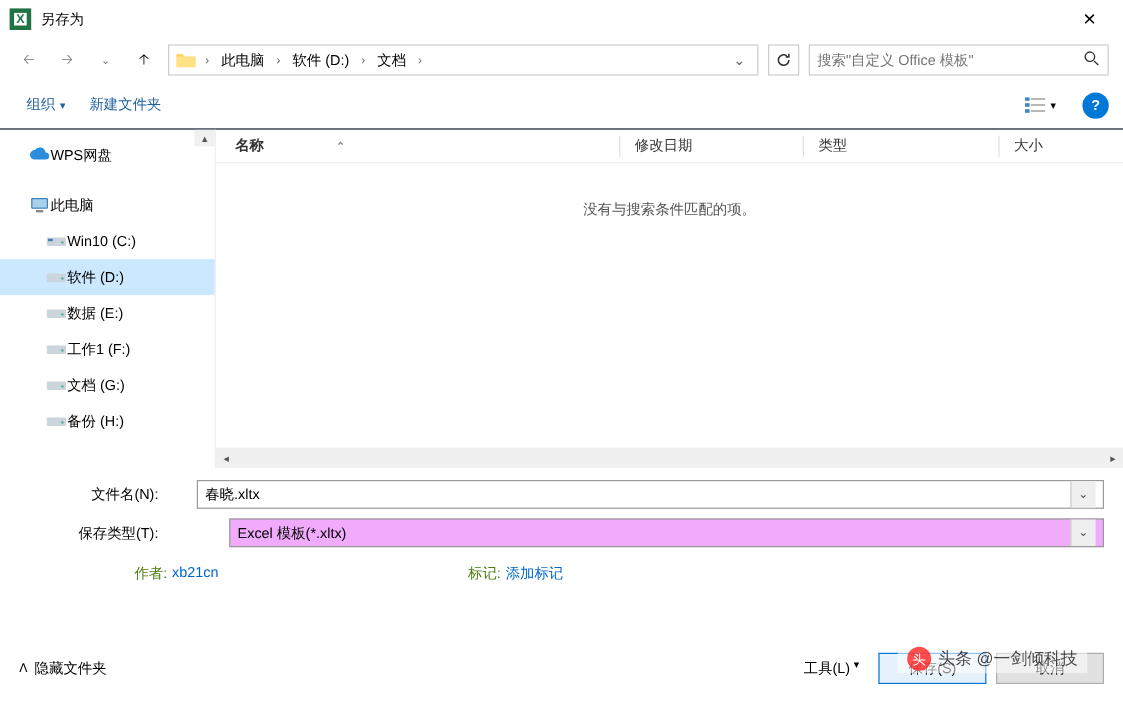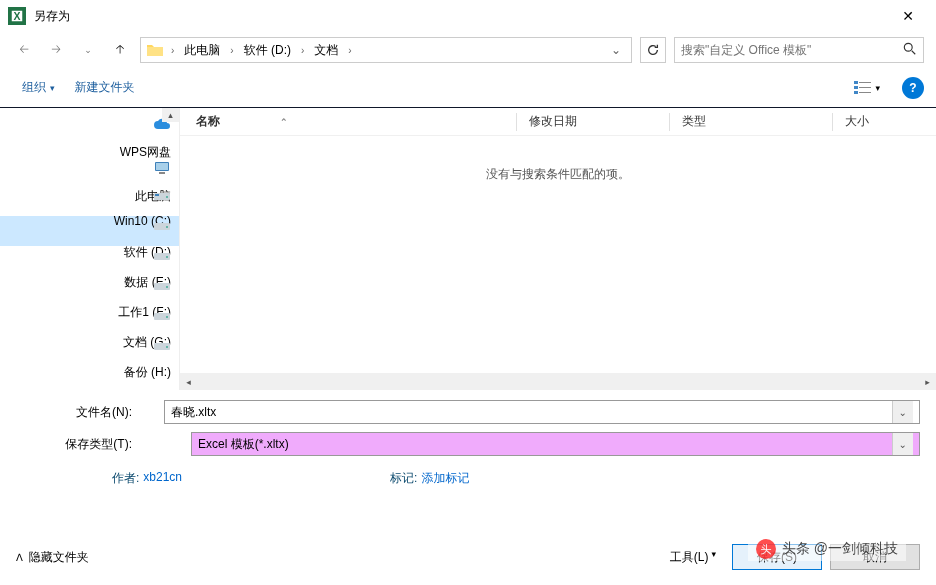--- a/index.html
+++ b/index.html
@@ -27,21 +27,21 @@
     
     .toolbar { height: 40px; display: flex; align-items: center; padding: 0 12px; border-bottom: 1px solid #0f172a; }
     .tb-item { display: flex; align-items: center; padding: 4px 10px; cursor: pointer; color: #1e5f9e; gap: 4px; }
     .tb-spacer { flex: 1; }
     .view-btn { display: flex; align-items: center; padding: 2px 6px; cursor: pointer; gap: 3px; }
     .help-btn { width: 22px; height: 22px; border-radius: 50%; background: #0078d7; color: #fff; display: flex; align-items: center; justify-content: center; font-weight: bold; margin-left: 16px; cursor: pointer; }
     
     .main { display: flex; height: 282px; }
     .sidebar { width: 180px; overflow-y: auto; padding: 6px 0; border-right: 1px solid #eee; position: relative; }
     .sb-scroll-ind { position: absolute; right: 0; top: 0; width: 17px; height: 14px; background: #f0f0f0; display:flex; align-items:center; justify-content:center; font-size:9px; color:#555;}
-    .tree-item { display: flex; align-items: flex-end; padding: 4px 8px; cursor: pointer; gap: 12px; height: 30px; flex-direction: column; }
+    .tree-item { display: flex; align-items: center; padding: 4px 8px; cursor: pointer; gap: 0; height: 30px; }
     .tree-item.selected { background: #cce8ff; }
     .tree-item.lvl1 { padding-left: 24px; }
     .tree-item.lvl2 { padding-left: 38px; }
     .tree-icon { width: 18px; height: 16px; display: inline-flex; align-items: center; justify-content: center; }
     
     .content { flex: 1; display: flex; flex-direction: column; position: relative; }
     .col-headers { display: flex; height: 28px; align-items: center; padding-left: 16px; border-bottom: 1px solid #f0f0f0; color: #333; }
     .col-h { cursor: pointer; }
     .col-name { width: 320px; display:flex; align-items:center; gap:60px;font-weight:bold;}
     .col-date { width: 140px; }
@@ -53,21 +53,21 @@
     .hsb-btn { width: 17px; height: 17px; display: flex; align-items: center; justify-content: center; font-size: 9px; color: #555; cursor: pointer; }
     .hsb-track { flex: 1; height: 17px; }
     
     .form-area { padding: 10px 16px 10px 60px; }
     .form-row { display: flex; align-items: center; margin-bottom: 8px; gap: 24px; }
     .form-label { width: 80px; text-align: right; padding-right: 8px; }
     .form-input { flex: 1; height: 24px; border: 1px solid #999; padding: 0 6px; display: flex; align-items: center; background: #fff; }
     .form-input.combo { justify-content: space-between; }
     .combo-arrow { padding: 0 6px; cursor: pointer; font-size: 10px; color: #555; border-left: 1px solid #ccc; height:100%; display:flex; align-items:center; background:#efefef;}
     .meta-row { display: flex; padding: 6px 0 0 0; gap: 4px; font-size: 12px; }
-    .meta-label { color: #0c4a6e; }
+    .meta-label { color: #4d7c0f; }
     .meta-link { color: #0066cc; cursor: pointer; }
     .meta-gap { width: 200px; }
     
     .footer { position: absolute; bottom: 10px; left: 0; right: 0; height: 36px; display: flex; align-items: center; padding: 0 16px; gap: 8px; }
     .hide-folders { display: flex; align-items: center; gap: 6px; cursor: pointer; }
     .footer-spacer { flex: 1; }
     .tools-btn { padding: 4px 8px; cursor: pointer; display: flex; align-items: flex-start; gap: 3px; }
     .action-btn { min-width: 90px; height: 26px; border: 1px solid #adadad; background: #e1e1e1; cursor: pointer; display: flex; align-items: center; justify-content: center; padding: 0 16px; }
     .action-btn.primary { border: 1px solid #0078d7; background: #e5f1fb; }
     

